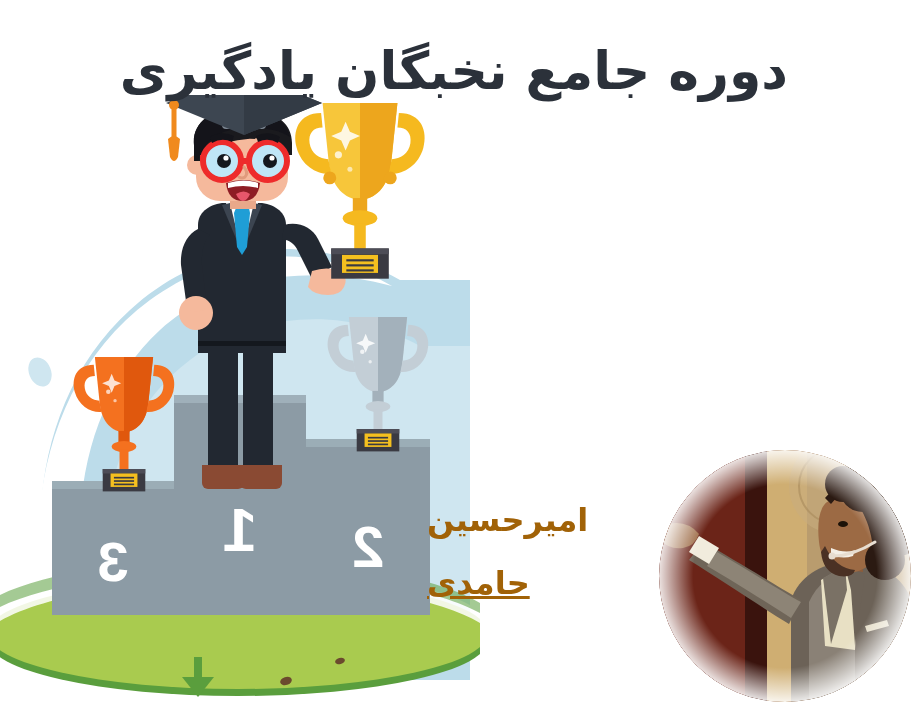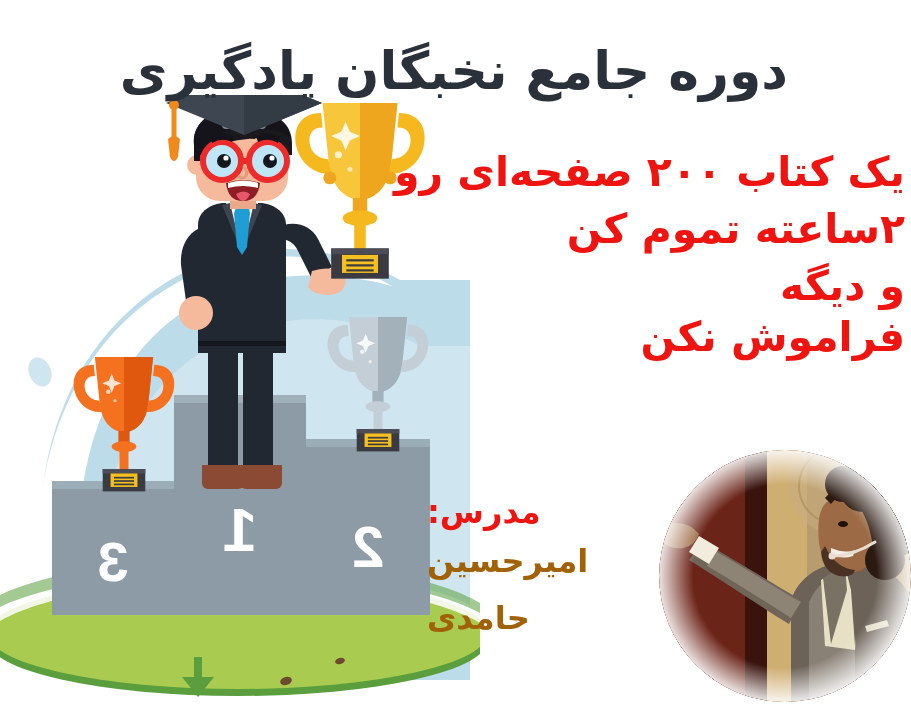--- a/index.html
+++ b/index.html
@@ -78,21 +78,21 @@
     font-weight: 700;
     color: #ef1410;
   }
   .credit-name1, .credit-name2 {
     display: block;
     font-size: 32px;
     font-weight: 700;
     color: #a16207;
   }
   .credit-name1 { margin-top: 8px; }
-  .credit-name2 { margin-top: 16px; }
+  .credit-name2 { margin-top: 22px; text-decoration: underline; }
 
   
   .photo {
     position: absolute;
     left: 659px;
     top: 450px;
     width: 252px;
     height: 252px;
     border-radius: 50%;
     overflow: hidden;
@@ -279,29 +279,22 @@
       <rect x="81" y="224" width="38" height="3" fill="#3a3a42"></rect>
       <rect x="81" y="231" width="38" height="3" fill="#3a3a42"></rect>
       <path d="M 80 26 l 6 14 l 14 6 l -14 6 l -6 14 l -6 -14 l -14 -6 l 14 -6 Z" fill="#ffffff" opacity="0.85"></path>
       <circle cx="70" cy="72" r="5" fill="#ffffff" opacity="0.75"></circle>
       <circle cx="86" cy="92" r="3.5" fill="#ffffff" opacity="0.6"></circle>
     </g>
   </svg>
 
   <div class="title">دوره جامع نخبگان یادگیری</div>
 
-  <div class="red-block">
-    <span class="red-line l1">یک کتاب ۲۰۰ صفحه‌ای رو</span>
-    <span class="red-line l2">۲ساعته تموم کن</span>
-    <span class="red-line l3">و دیگه</span>
-    <span class="red-line l4">فراموش نکن</span>
-  </div>
 
   <div class="credit">
-    <span class="credit-label">مدرس:</span>
     <span class="credit-name1">امیرحسین</span>
     <span class="credit-name2">حامدی</span>
   </div>
 
   <div class="photo">
     <svg width="252" height="252" viewBox="0 0 252 252" xmlns="http://www.w3.org/2000/svg">
       <defs>
         <clipPath id="circ">
             <circle cx="126" cy="126" r="126"></circle>
           </clipPath>

